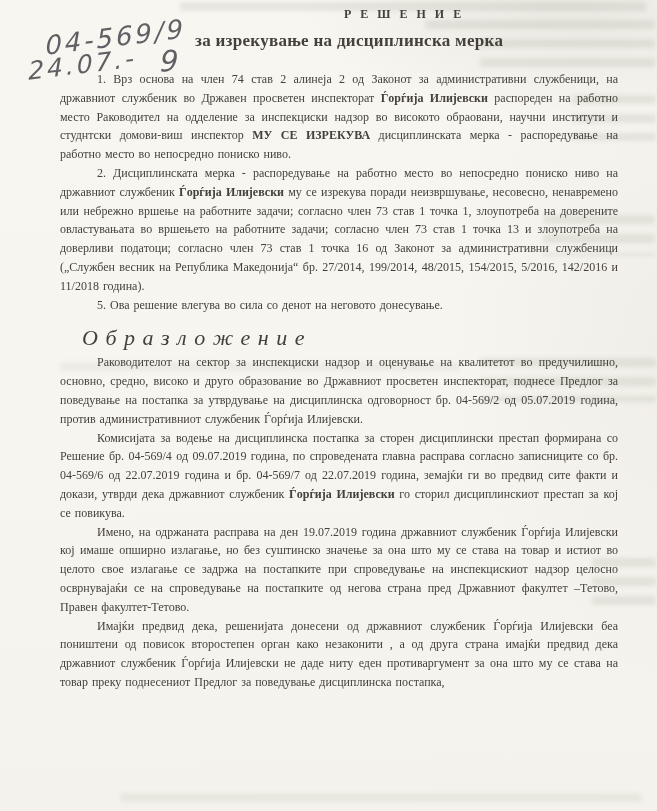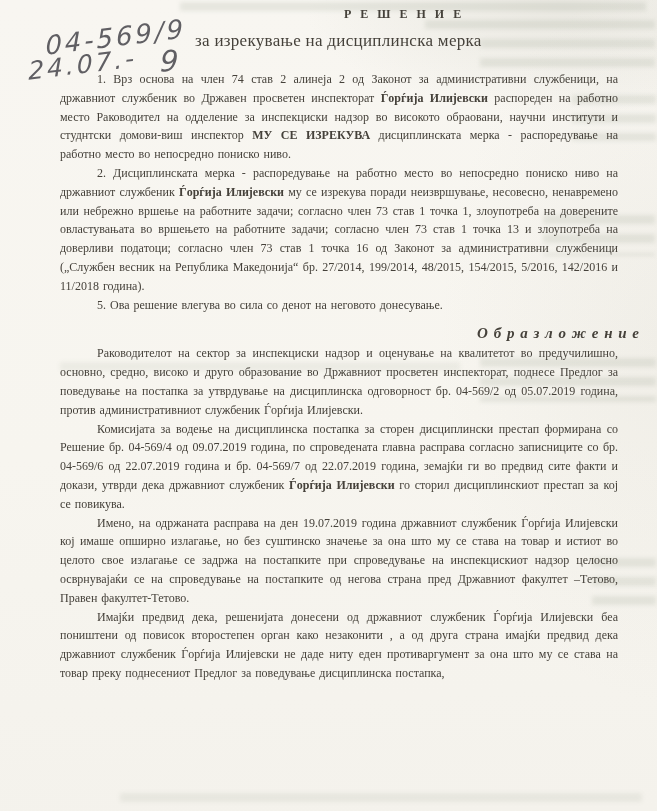--- a/index.html
+++ b/index.html
@@ -65,21 +65,21 @@
     font-size: 12px;
     font-weight: 700;
     letter-spacing: 3px;
     white-space: nowrap;
     margin-left: 28px;
   }
   .subtitle {
     position: absolute;
     left: 195px; top: 31px;
     font-size: 17px;
-    font-weight: 400;
+    font-weight: 700;
     letter-spacing: .3px;
     white-space: nowrap;
   }
 
   .bodytext {
     position: relative;
     margin: 14px 39px 0 60px;   
     width: 558px;
   }
   .bodytext p {
@@ -89,24 +89,24 @@
     text-align: justify;
     text-indent: 37px;
     word-spacing: 1px;
   }
   .bodytext .b { font-weight: 700; }
 
   .section {
     margin: 11px 0 2px 0;
     position: relative;
     left: 22px;
-    text-align: right;
-    font-size: 15px;
+    text-align: left;
+    font-size: 22px;
     font-style: italic;
-    font-weight: 700;
+    font-weight: 400;
     letter-spacing: 1px;
   }
 </style>
 </head>
 <body>
 
 <div class="page">
 
   <div class="ghost g1"></div>
   <div class="ghost g2"></div>

